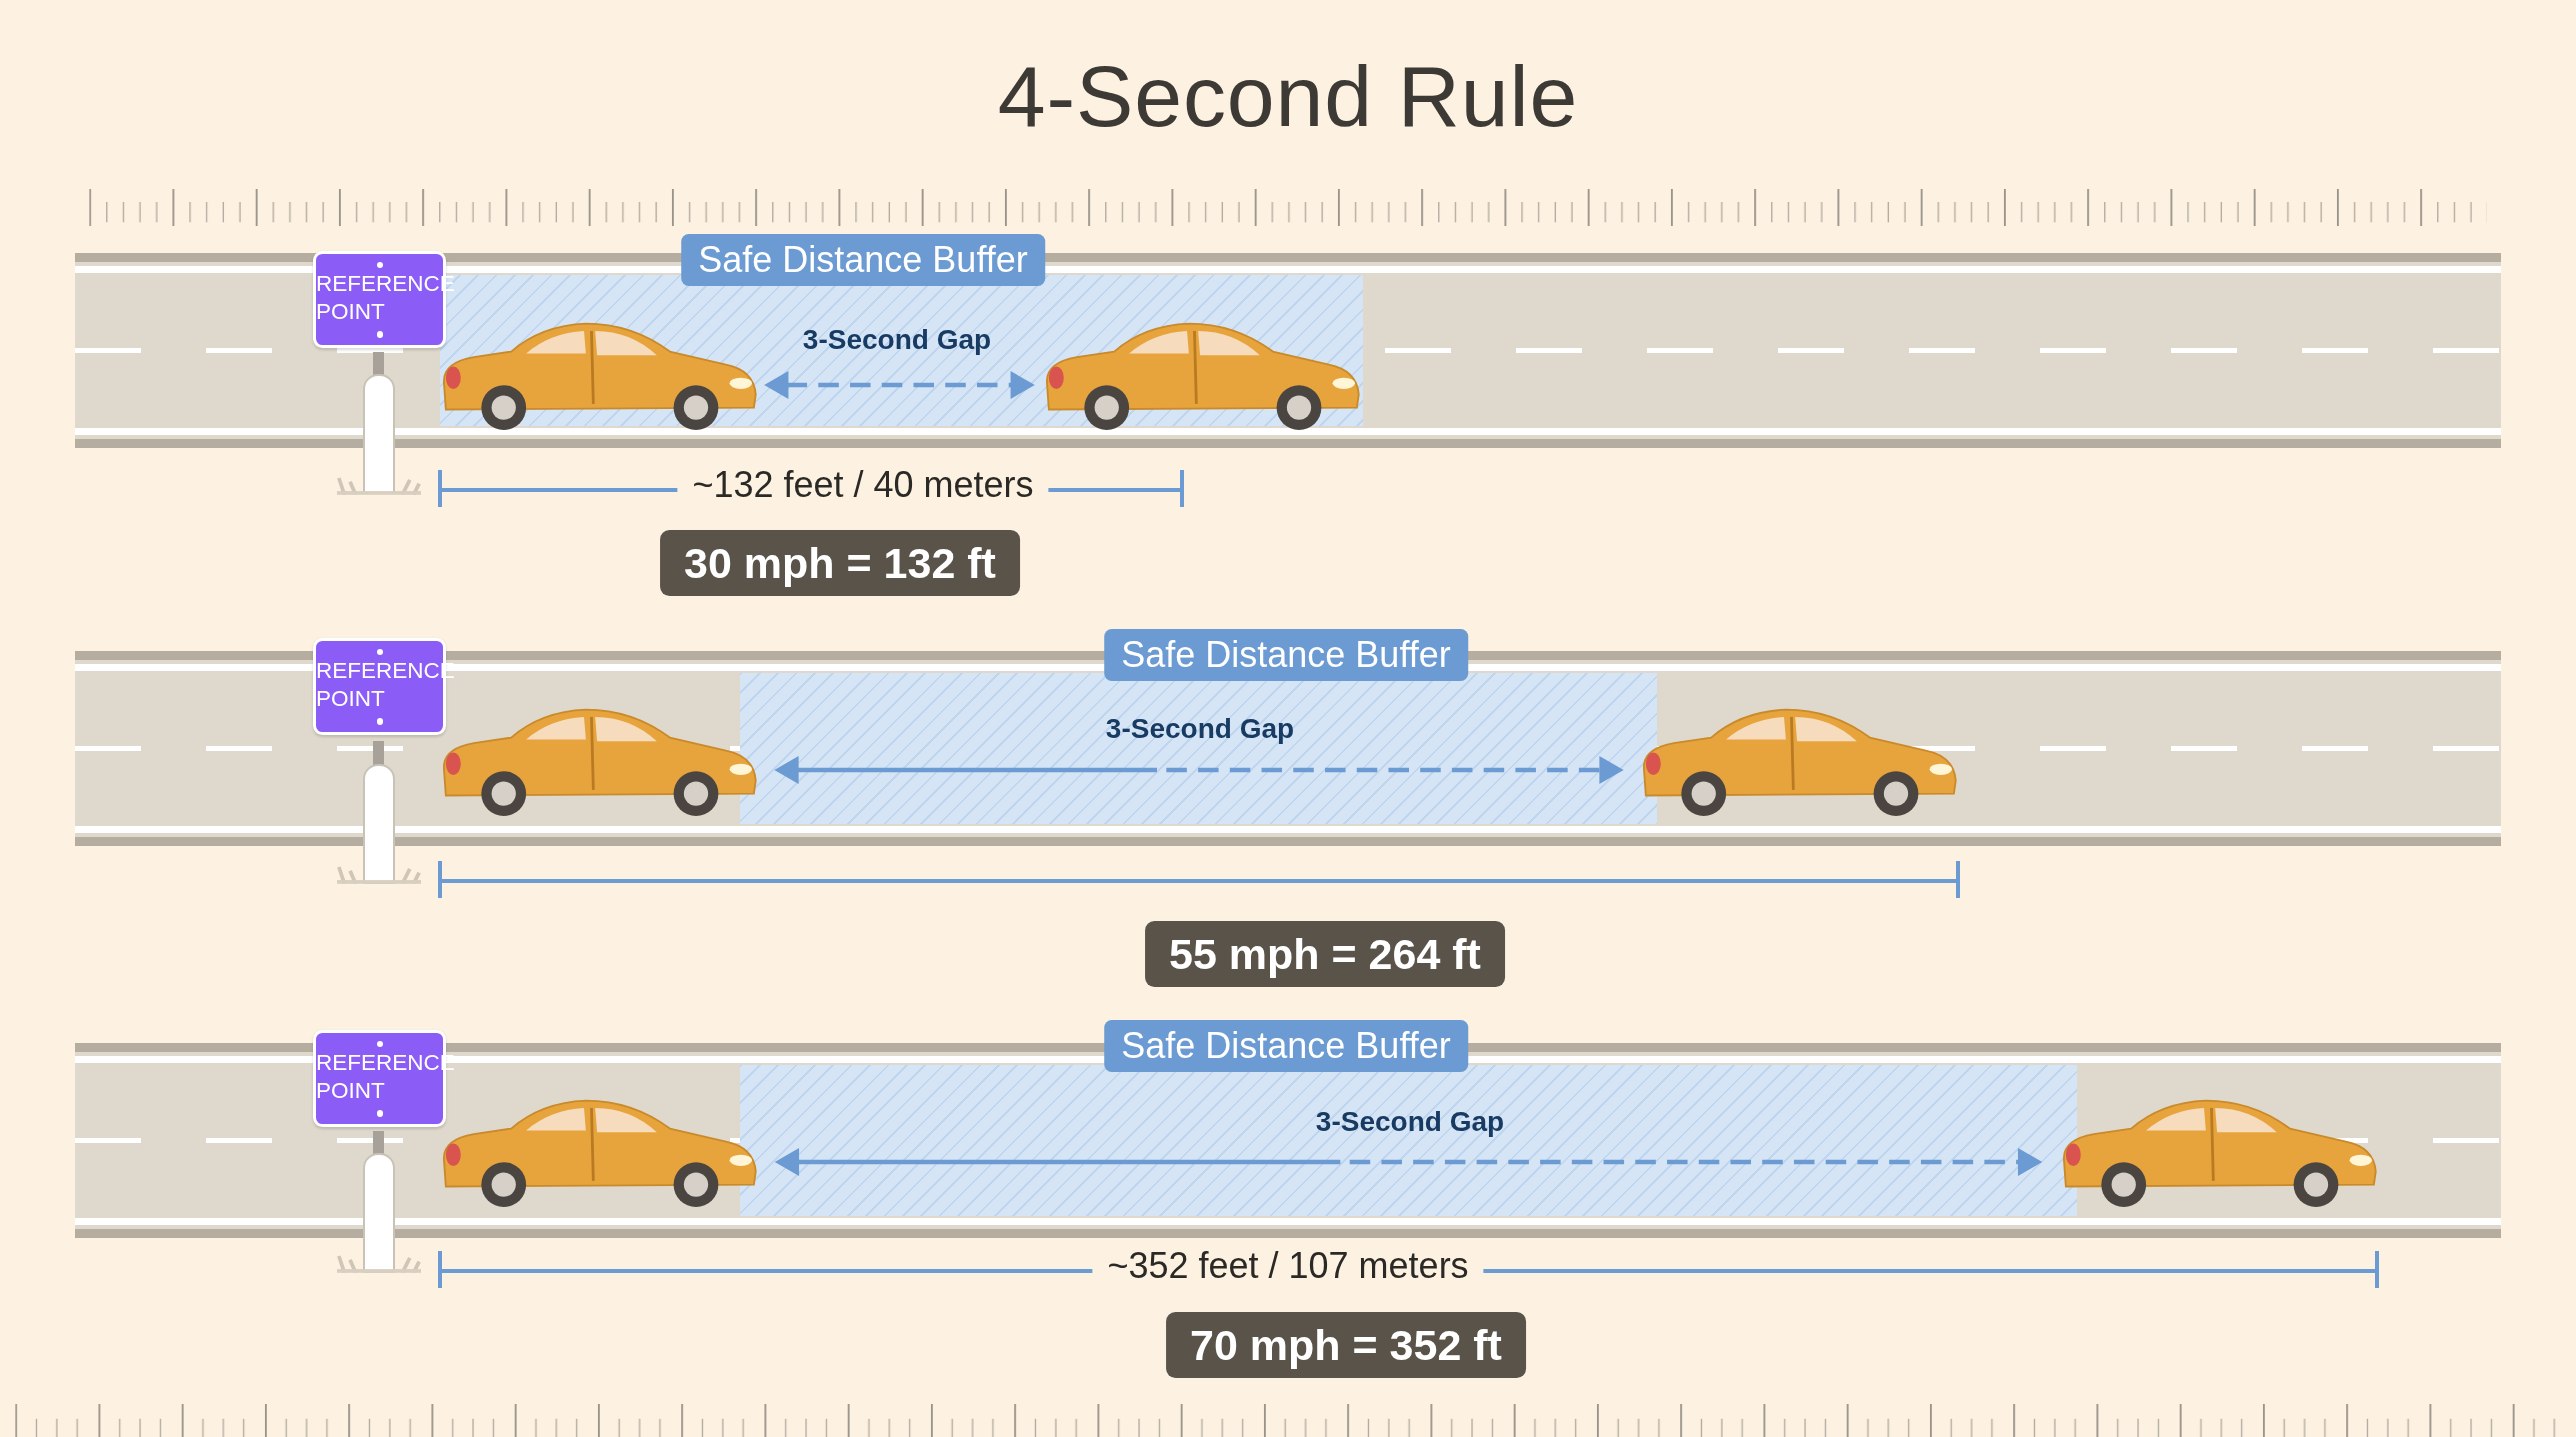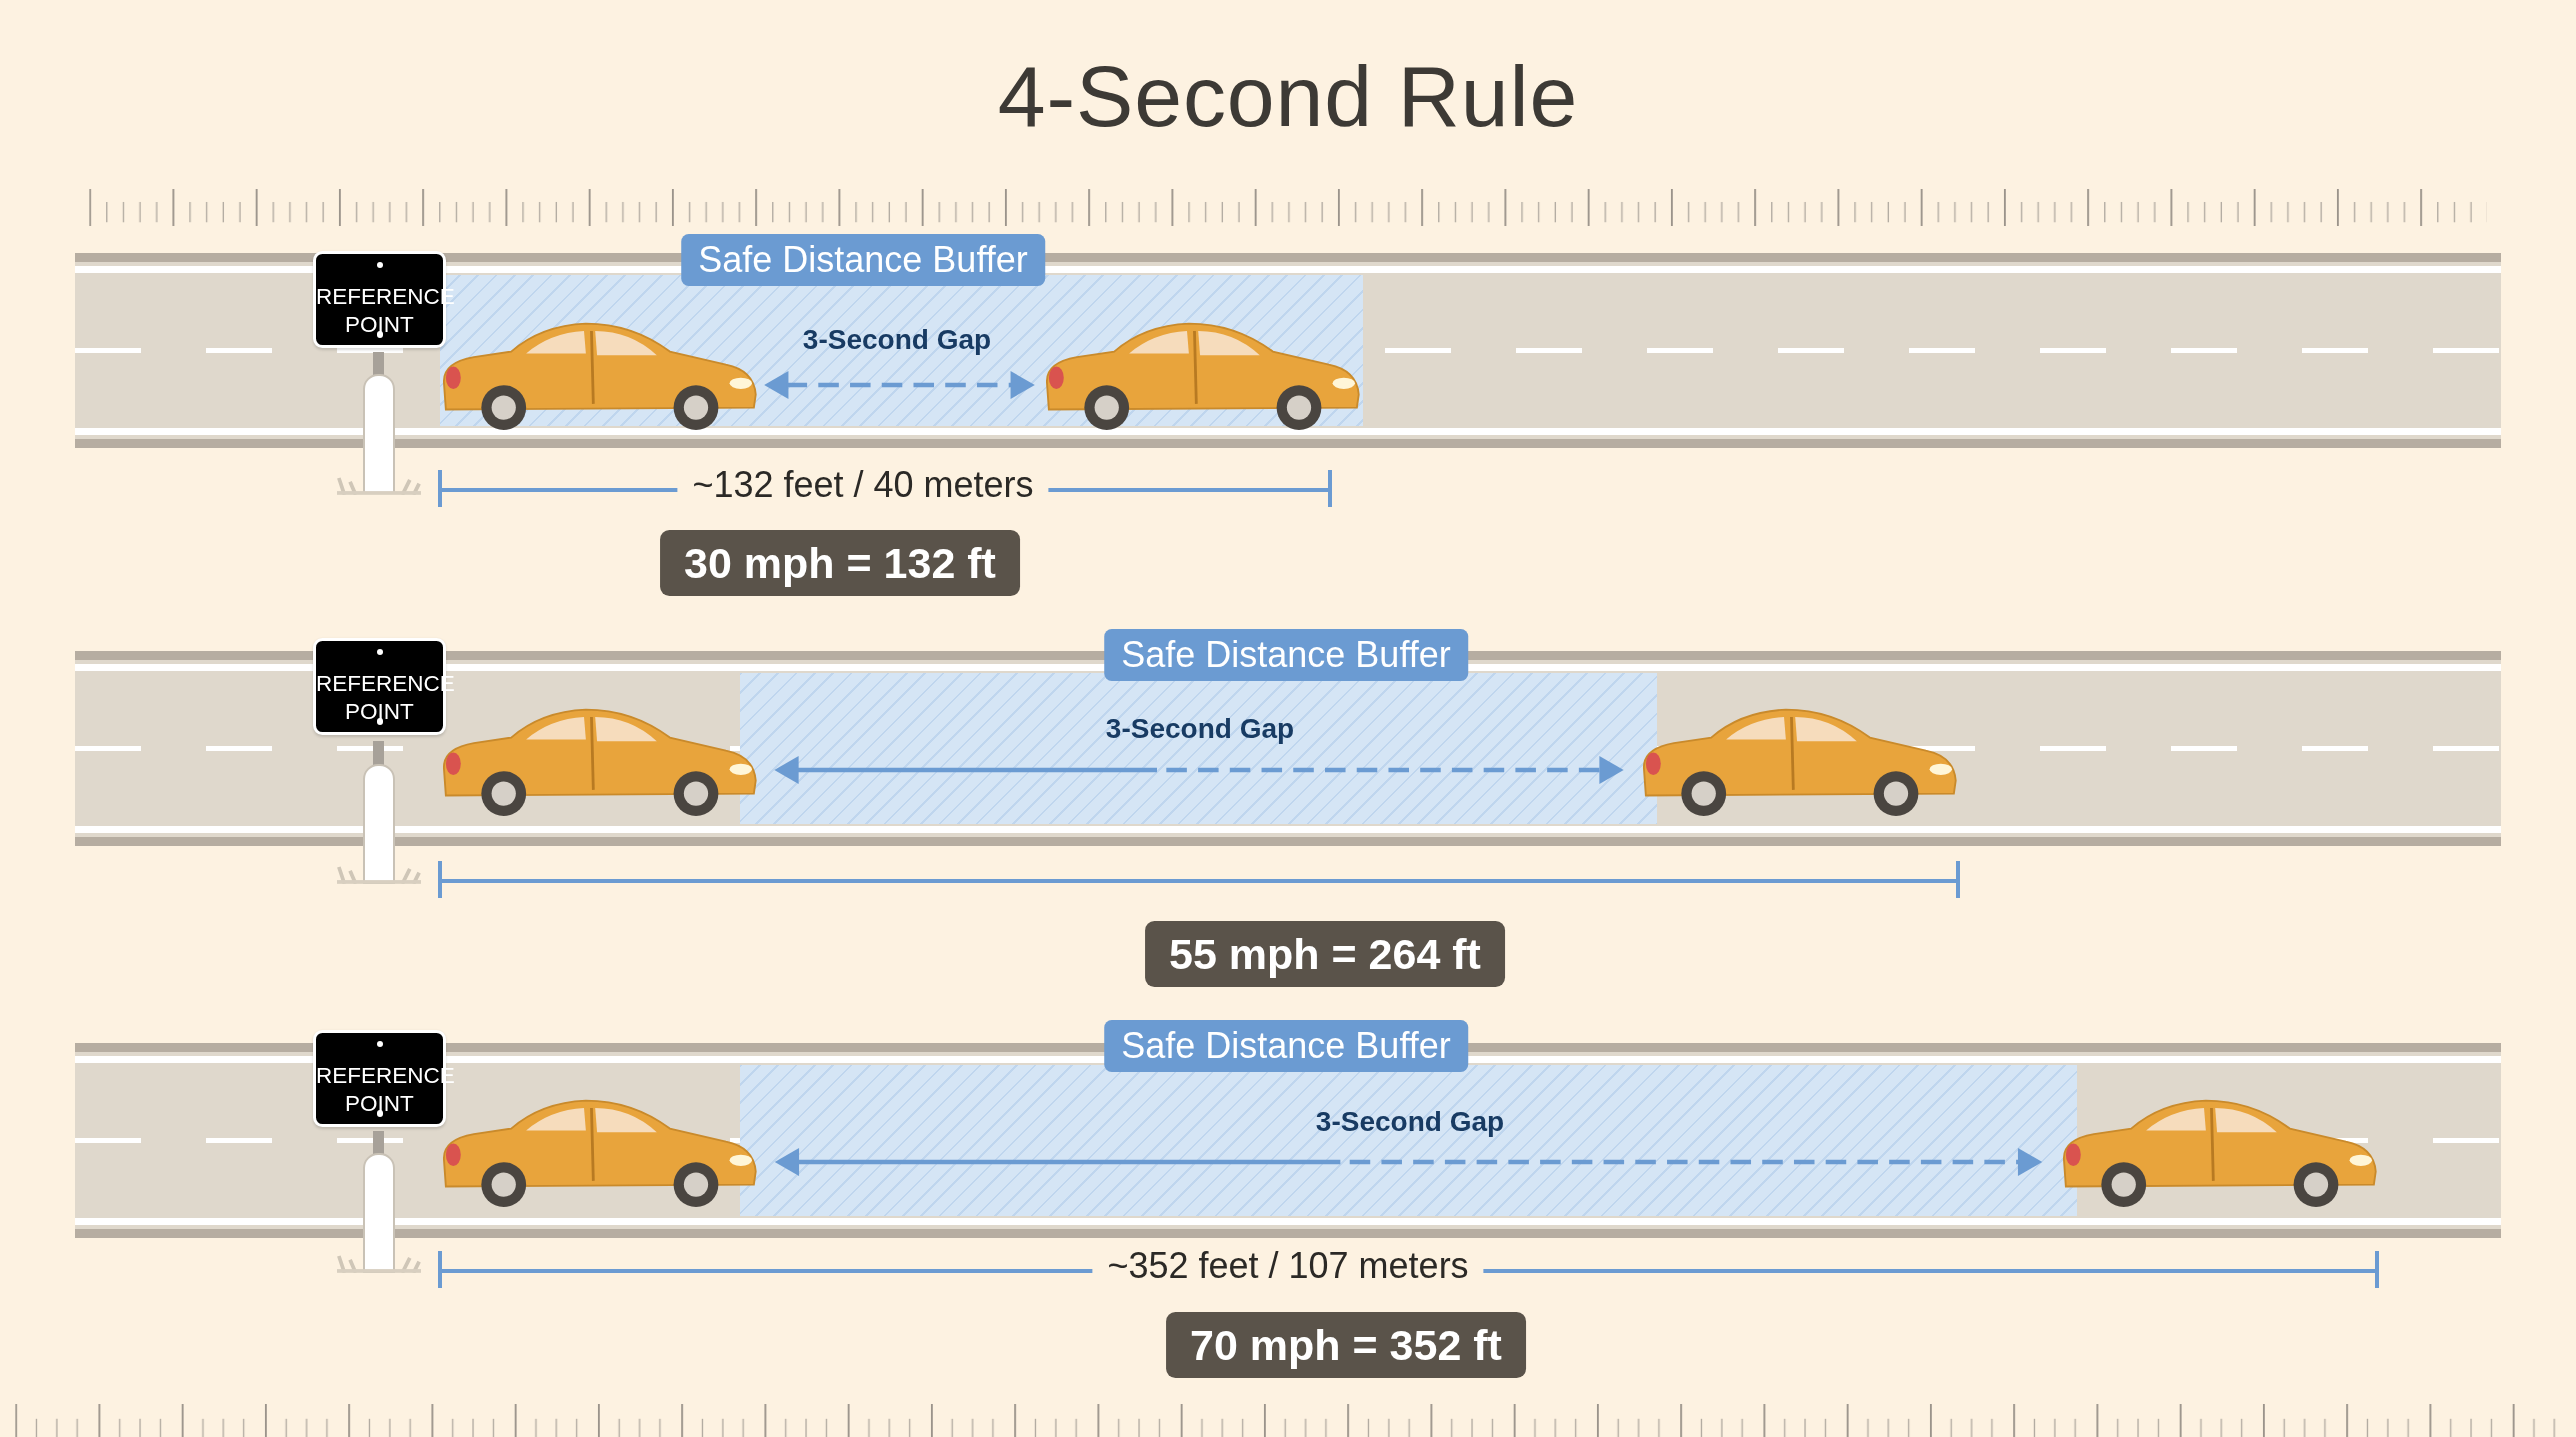--- a/index.html
+++ b/index.html
@@ -12,21 +12,21 @@
   .row{position:absolute;left:0;width:2576px;}
   .road{position:absolute;left:75px;width:2426px;height:195px;background:#dfd8cc;border-top:9.4px solid #b6ada1;border-bottom:9.4px solid #b6ada1;box-sizing:border-box;}
   .road::before,.road::after{content:"";position:absolute;left:0;right:0;height:7.5px;background:#fff;}
   .road::before{top:3.7px;}
   .road::after{bottom:3.7px;}
   .lane{position:absolute;left:0;right:0;top:50%;height:5.6px;margin-top:-2.8px;background:repeating-linear-gradient(90deg,#fff 0 66px,transparent 66px 131px);}
   .buffer{position:absolute;top:13px;bottom:13px;background-color:#d5e5f5;background-image:repeating-linear-gradient(135deg,rgba(150,185,225,.35) 0 1.9px,transparent 1.9px 13px);}
   .buf-label{position:absolute;height:52px;line-height:52px;padding:0 17px;background:#6b9bd2;color:#fff;font-size:36px;border-radius:7.5px;white-space:nowrap;transform:translateX(-50%);}
   .gap-label{position:absolute;color:#183b63;font-size:28px;font-weight:bold;white-space:nowrap;transform:translateX(-50%);}
   .arrow{position:absolute;height:28px;}
-  .sign{position:absolute;left:313px;width:133px;height:97px;background:#000000;border:3.7px solid #fff;border-radius:9.4px;color:#fff;font-size:22.5px;text-align:center;line-height:28px;box-sizing:border-box;padding-top:29px;box-shadow:0 1.9px 2.8px rgba(0,0,0,.15);}
+  .sign{position:absolute;left:313px;width:133px;height:97px;background:#8b5cf6;border:3.7px solid #fff;border-radius:9.4px;color:#fff;font-size:22.5px;text-align:left;line-height:28px;box-sizing:border-box;padding-top:16px;box-shadow:0 1.9px 2.8px rgba(0,0,0,.15);}
   .sign .dot{position:absolute;left:50%;width:6.6px;height:6.6px;margin-left:-2.8px;background:#fff;border-radius:50%;}
   .post{position:absolute;left:363px;width:32px;background:#fff;border:2.8px solid #c9c2b6;border-radius:15px 15px 0 0;box-sizing:border-box;}
   .post-stem{position:absolute;left:373px;width:11.2px;background:#a7a199;}
   .grass{position:absolute;left:337px;width:84px;height:19px;}
   .car{position:absolute;width:324px;height:112px;}
   .measure{position:absolute;height:37px;}
   .measure .line{position:absolute;top:18px;left:0;right:0;height:3.7px;background:#6b9bd2;}
   .measure .tick{position:absolute;top:0;width:3.7px;height:37px;background:#6b9bd2;}
   .measure .txt{position:absolute;top:-5.6px;transform:translateX(-50%);background:#fdf2e1;padding:0 15px;font-size:36px;color:#2b2926;white-space:nowrap;}
   .badge{position:absolute;height:66px;line-height:66px;padding:0 24px;background:#5a534a;color:#fff;font-size:43px;font-weight:bold;border-radius:9.4px;transform:translateX(-50%);white-space:nowrap;}
@@ -92,21 +92,21 @@
     <path d="M96 38 Q122 16 158 14 L160 38 Z" fill="#f6dcbc"></path>
       <path d="M170 14 Q208 14 236 40 L172 40 Z" fill="#f6dcbc"></path>
     <line x1="166" y1="14" x2="168" y2="92" stroke="#b87a22" stroke-width="3"></line>
     <ellipse cx="18" cy="64" rx="8" ry="12" fill="#d9534f"></ellipse>
       <ellipse cx="326" cy="70" rx="12" ry="6" fill="#fff6d8"></ellipse>
     <circle cx="72" cy="96" r="24" fill="#4a4540"></circle>
       <circle cx="72" cy="96" r="13" fill="#d6d0c8"></circle>
     <circle cx="278" cy="96" r="24" fill="#4a4540"></circle>
       <circle cx="278" cy="96" r="13" fill="#d6d0c8"></circle>
   </svg>
-  <div class="measure" style="left:438px;width:894px;top:470px;">
+  <div class="measure" style="left:438px;width:746px;top:470px;">
     <div class="line"></div>
     <div class="tick" style="left:0;"></div>
     <div class="tick" style="right:0;"></div>
     <div class="txt" style="left:425px;">~132 feet / 40 meters</div>
   </div>
   <div class="badge" style="left:812px;top:530px;margin-left:28px;">30 mph = 132 ft</div>
 </div>
 
 <div class="row">
   <div class="road" style="top:651px;">

